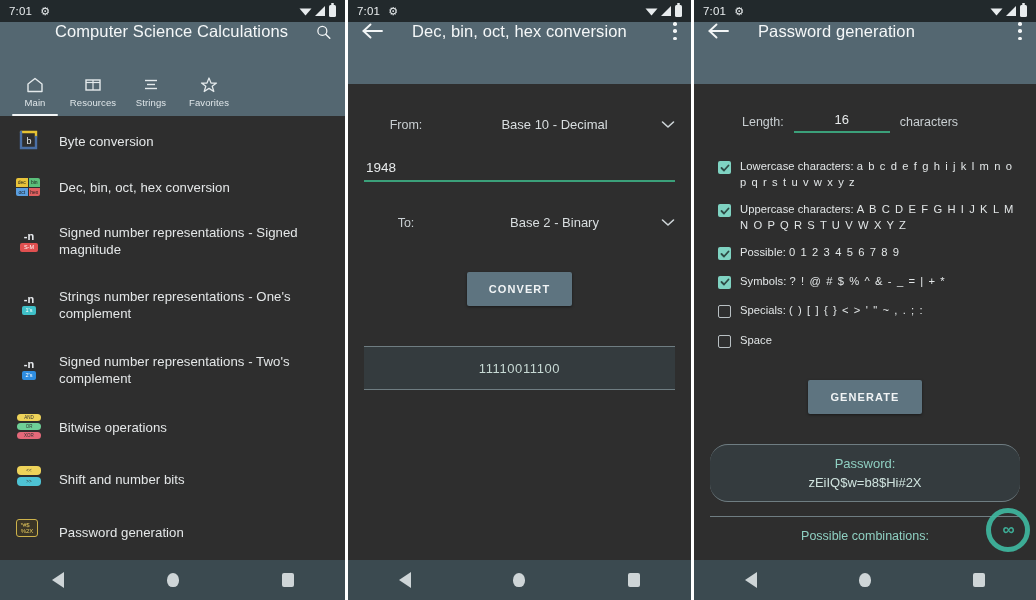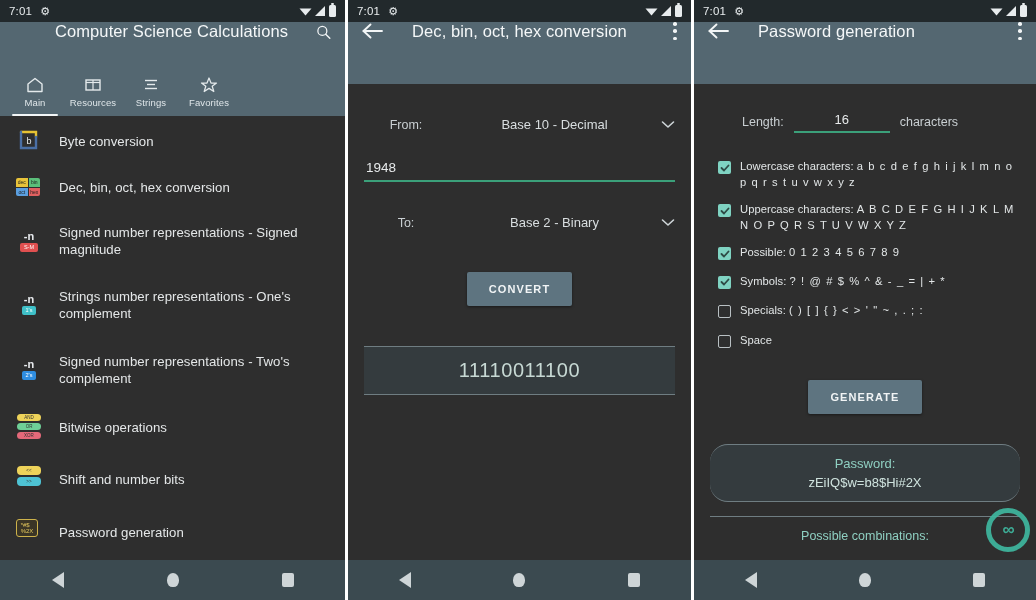--- a/index.html
+++ b/index.html
@@ -161,21 +161,21 @@
   .btnwrap { display:flex; justify-content:center; }
 
   .resultbox {
     margin: 0 16px;
     background: #343b3e;
     border-top: 1.5px solid #6f7d82;
     border-bottom: 1.5px solid #6f7d82;
     padding: 12px 8px;
     text-align: center;
   }
-  .resultbox .rtext { color:#c7d9d4; font-size:20px; letter-spacing:.6px; }
+  .resultbox .rtext { color:#c7d9d4; font-size:13px; letter-spacing:.6px; }
 
   
   .lenrow { display:flex; align-items:center; padding:0 16px; gap:10px; }
   .lenrow .llabel { color:#c9cfd2; font-size:12.5px; }
   .lenfield { border-bottom:2px solid #3ba07a; min-width:96px; text-align:center; padding-bottom:3px; }
   .lenfield .lval { color:#e7eaeb; font-size:13px; }
   .lenrow .lunit { color:#c9cfd2; font-size:12.5px; }
 
   .cbrow { display:flex; align-items:flex-start; gap:9px; padding: 0 16px 0 24px; }
   .cbox { width:13px; height:13px; flex:0 0 13px; border-radius:2px; margin-top:2px; cursor:pointer; }

